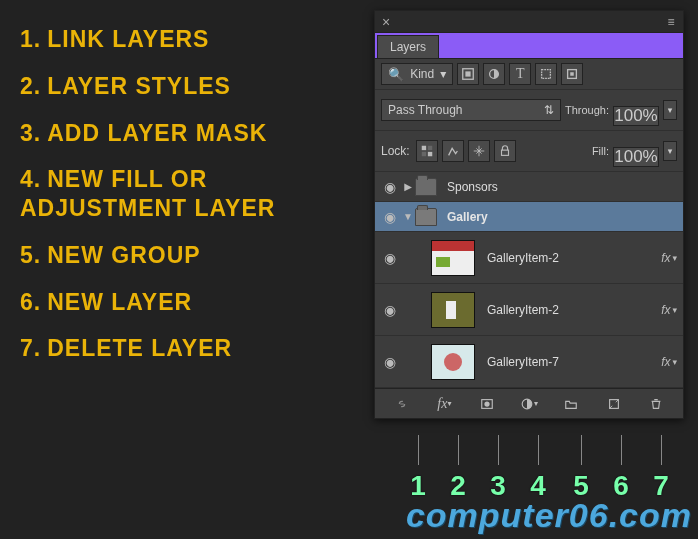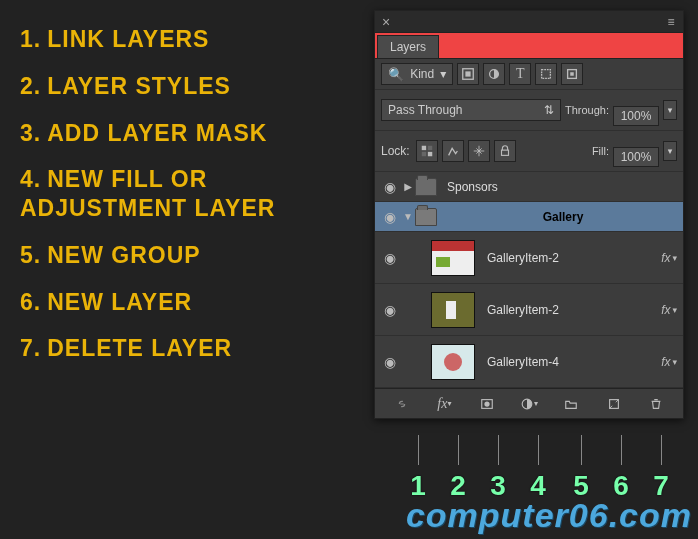--- a/index.html
+++ b/index.html
@@ -46,21 +46,21 @@
     border-bottom: 1px solid #222;
   }
   .panel-close {
     width: 22px; text-align: center; cursor: pointer;
     color: #aaa; font-size: 14px;
   }
   .panel-menu {
     margin-left: auto; width: 24px; text-align:center; color:#aaa;
   }
   .panel-tabs {
-    display: flex; background: #ef4444; border-bottom: 1px solid #222;
+    display: flex; background: #8b5cf6; border-bottom: 1px solid #222;
   }
   .panel-tab {
     background: #4a4a4a;
     padding: 4px 12px;
     font-size: 12px;
     border: 1px solid #222;
     border-bottom: none;
     margin: 2px 0 0 2px;
   }
   
@@ -71,21 +71,21 @@
     height:22px;
   }
   .search-icon { font-size:13px; color:#bbb; }
   .mini { width:22px; height:22px; background:#4a4a4a; border:1px solid #222;
           display:flex; align-items:center; justify-content:center; font-size:12px; color:#bbb;}
   .mini.t { font-family: Georgia, serif; font-size:14px; }
 
   .blend-row { }
   .blend-dd { flex:1; justify-content:space-between; }
   .opacity-label, .fill-label { font-size:11px; color:#ccc; }
-  .pct-box { width:46px; height:20px; background:#4a4a4a; border:1px solid #222; text-align:center; font-size:12px; line-height:18px;margin-top:12px;}
+  .pct-box { width:46px; height:20px; background:#4a4a4a; border:1px solid #222; text-align:center; font-size:17px; line-height:18px;margin-top:12px;}
   .chev { width:14px; height:20px; background:#4a4a4a; border:1px solid #222; display:flex;align-items:center;justify-content:center;font-size:9px;}
 
   .lock-row { justify-content:flex-start; }
   .lock-label { font-size:12px; margin-right:2px;}
   .spacer { flex:1; }
 
   
   .layers { }
   .layer-row {
     display:flex; align-items:center;
@@ -96,21 +96,21 @@
   .layer-row.group { height:28px; }
   .layer-row.item { height:52px; padding-left: 4px;}
   .eye { width:22px; text-align:center; color:#bbb; font-size:14px; }
   .tri { width:14px; text-align:center; color:#bbb; font-size:10px;}
   .folder { width:22px; height:18px; background:#6b6b6b; border:1px solid #444;
             border-radius:2px 2px 0 0; position:relative; margin-right:6px;}
   .folder::before { content:""; position:absolute; top:-4px; left:1px; width:9px; height:4px; background:#6b6b6b; border:1px solid #444; border-bottom:none; border-radius:2px 2px 0 0;}
   .folder.open { background:#7a7a7a; }
   .layer-name { flex:1; margin-left:4px; color:#ddd; font-size:12px;}
   .group.selected { background:#5b7a9b; }
-  .group.selected .layer-name { color:#000000; font-weight:bold;text-align:center; }
+  .group.selected .layer-name { color:#e5e5e5; font-weight:bold; }
 
   .thumb { width:44px; height:36px; border:1px solid #111; margin-left:30px; margin-right:8px; background:#888;}
   .thumb.t1 { background: linear-gradient(#b33 0 30%, #eee 30% 100%); position:relative;}
   .thumb.t1::after{content:"";position:absolute;left:4px;top:16px;width:14px;height:10px;background:#7a3;}
   .thumb.t2 { background:#6b6b2f; position:relative;}
   .thumb.t2::after{content:"";position:absolute;left:14px;top:8px;width:10px;height:18px;background:#eee;}
   .thumb.t3 { background:#d7e9ea; position:relative;}
   .thumb.t3::after{content:"";position:absolute;left:12px;top:8px;width:18px;height:18px;border-radius:50%;background:#c66;}
   .fx { color:#bbb; font-style:italic; font-size:12px; margin-left:auto; margin-right:2px;}
   .fx-chev { color:#bbb; font-size:9px; margin-right:2px;}
@@ -270,21 +270,21 @@
       <div class="eye">◉</div>
       <div class="thumb t2"></div>
       <div class="layer-name">GalleryItem-2</div>
       <div class="fx">fx</div>
       <div class="fx-chev">▾</div>
     </div>
 
     <div class="layer-row item">
       <div class="eye">◉</div>
       <div class="thumb t3"></div>
-      <div class="layer-name">GalleryItem-4</div>
+      <div class="layer-name">GalleryItem-7</div>
       <div class="fx">fx</div>
       <div class="fx-chev">▾</div>
     </div>
 
   </div>
 
   <div class="action-bar">
     <div class="act disabled">
         <svg viewBox="0 0 16 16">
           <path d="M5 8a3 3 0 0 1 3-3h1M11 8a3 3 0 0 1-3 3H7M6 8h4" stroke="#888" stroke-width="1.4" fill="none"></path>

